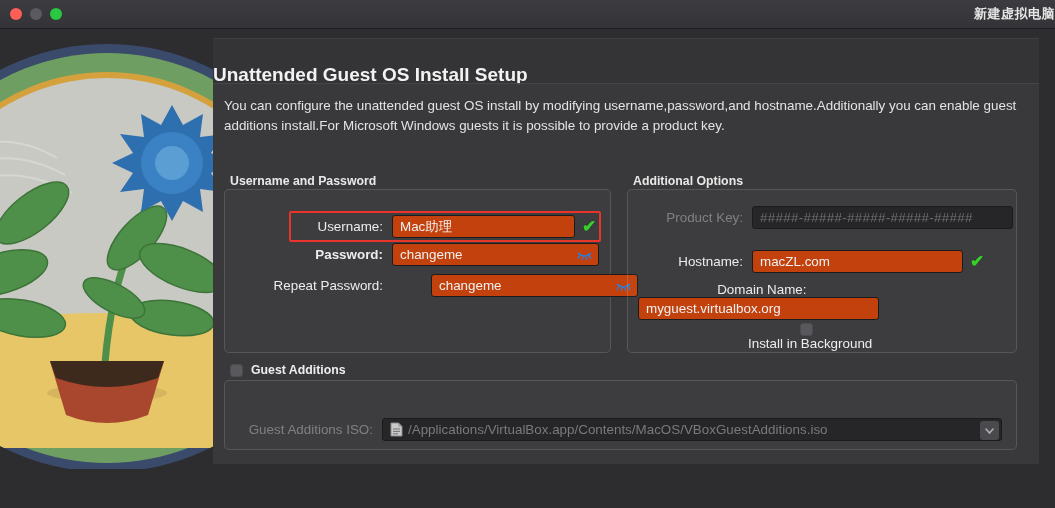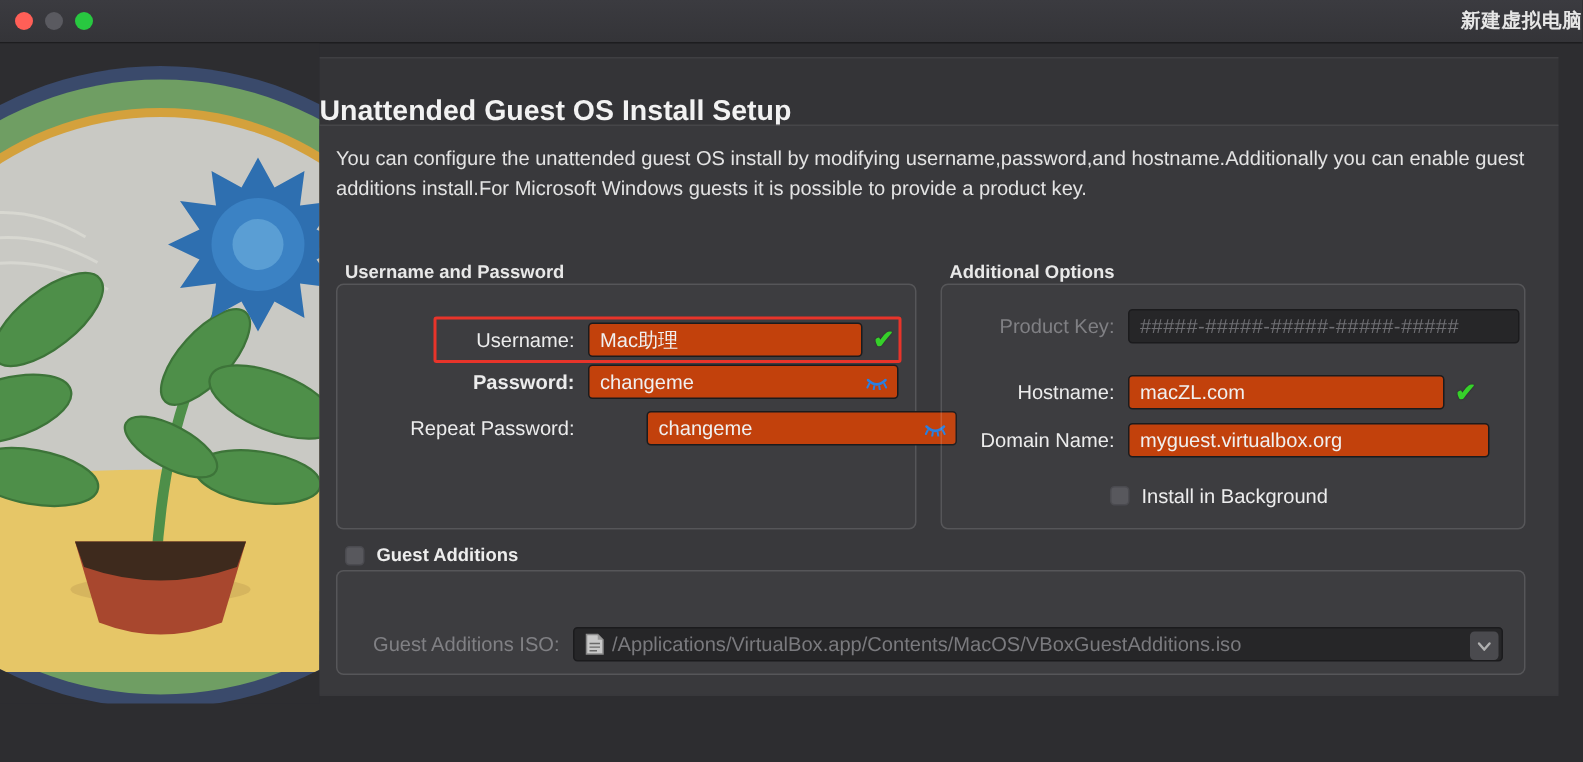--- a/index.html
+++ b/index.html
@@ -279,28 +279,28 @@
       </div>
 
       <div class="row" style="left:441px; top:166px;">
         <div class="lbl" style="width:98px;">Hostname:</div>
         <div class="field" style="width:211px;">
           <span>macZL.com</span>
         </div>
         <div class="check">✔</div>
       </div>
 
-      <div class="row" style="left:425px; top:198px;">
+      <div class="row" style="left:425px; top:198px;flex-direction:column;">
         <div class="lbl" style="width:114px;">Domain Name:</div>
         <div class="field" style="width:241px;">
           <span>myguest.virtualbox.org</span>
         </div>
       </div>
 
-      <div class="row" style="left:527px; top:239px;">
+      <div class="row" style="left:527px; top:239px;flex-direction:column;">
         <div class="cb"></div>
         <div class="cb-label">Install in Background</div>
       </div>
 
       <div class="row" style="left:17px; top:279px;">
         <div class="cb"></div>
         <div class="cb-label small">Guest Additions</div>
       </div>
 
       <div class="group-box" id="grp-ga-box"></div>

